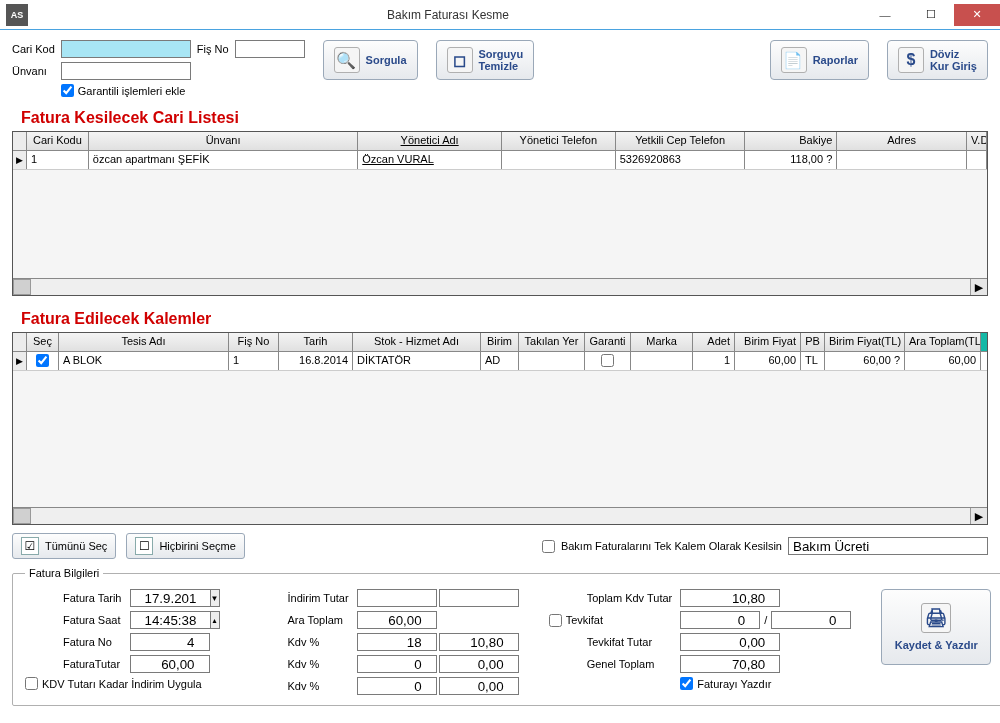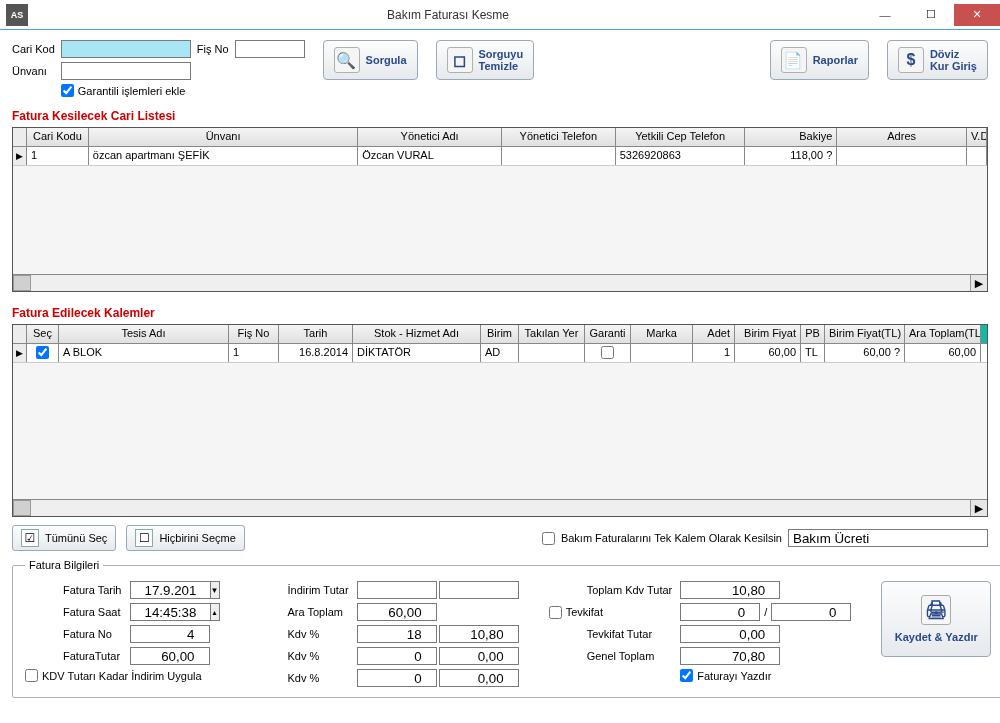--- a/index.html
+++ b/index.html
@@ -19,34 +19,34 @@
 .search-fields label { text-align: left; }
 .search-fields input[type=text] { border: 1px solid #7a7a7a; height: 18px; padding: 0 2px; }
 .cari-kod-input { background: #a8e6f5; }
 .cb-row { grid-column: 2 / span 3; display: flex; align-items: center; gap: 4px; }
 
 .bigbtn { border: 1px solid #9aa8b8; background: linear-gradient(#fdfdfd,#e6e9ed); border-radius: 4px; padding: 4px 10px; display: flex; align-items: center; gap: 6px; height: 40px; font-size: 11px; font-weight: bold; color: #2a4a8a; cursor: pointer; }
 .bigbtn .ico { width: 26px; height: 26px; border: 1px solid #b0b0b0; border-radius: 3px; background: #f5f5f5; display: flex; align-items: center; justify-content: center; font-size: 16px; }
 .bigbtn .txt { display: flex; flex-direction: column; line-height: 1.1; }
 .spacer { flex: 1; }
 
-.section-title { color: #d00000; font-weight: bold; font-size: 12px; margin: 4px 0; }
+.section-title { color: #d00000; font-weight: bold; font-size: 16px; margin: 4px 9px; }
 
 .grid { border: 1px solid #555; background: #fff; }
 .grid-head { display: flex; background: #14b8a6; border-bottom: 1px solid #888; }
 .grid-head .gh, .grid-row .gc { border-right: 1px solid #888; padding: 2px 4px; overflow: hidden; white-space: nowrap; text-align: center; height: 18px; }
 .grid-head .gh { font-weight: normal; background: linear-gradient(#f4f4f4,#e0e0e0); }
 .grid-body { background: #fff; }
 .grid-row { display: flex; border-bottom: 1px solid #ccc; }
 .grid-row .gc { text-align: left; }
 .row-indicator { width: 14px; background: #ececec; border-right: 1px solid #888; display:flex; align-items:center; justify-content:center; font-size:9px; }
 
 .grid1 .c-cari { width: 62px; }
 .grid1 .c-unv { width: 270px; }
-.grid1 .c-yad { width: 144px; }
+.grid1 .c-yad { width: 144px; text-decoration: underline; }
 .grid1 .c-ytel { width: 114px; }
 .grid1 .c-ycep { width: 130px; }
 .grid1 .c-bak { width: 92px; text-align: right; }
 .grid1 .c-adr { width: 130px; }
 .grid1 .c-vd { width: 20px; }
 
 .grid1-body-wrap { height: 108px; background: #f5f5f5; }
 .grid1-scroll { height: 17px; display: flex; border-top: 1px solid #888; background:#efefef;}
 .grid1-scroll .thumb { width: 18px; height: 100%; background: #d0d0d0; border:1px solid #999;}
 .grid1-scroll .track { flex:1; background: #efefef; }

